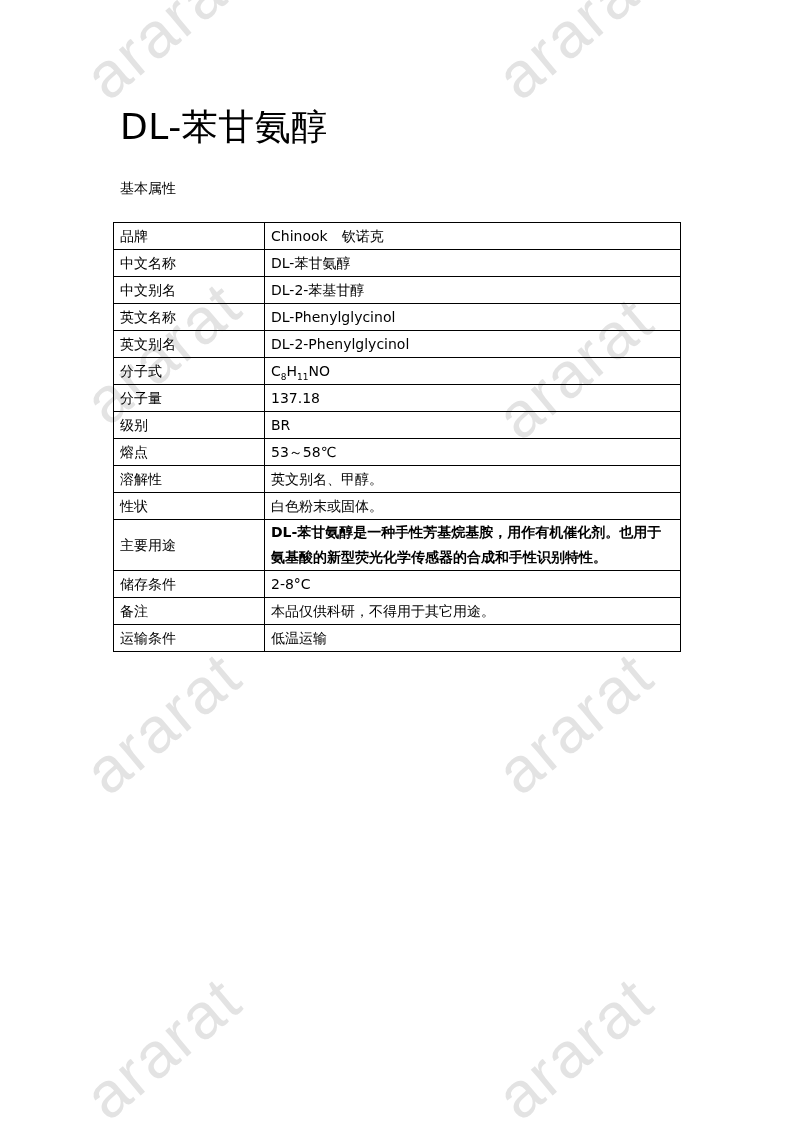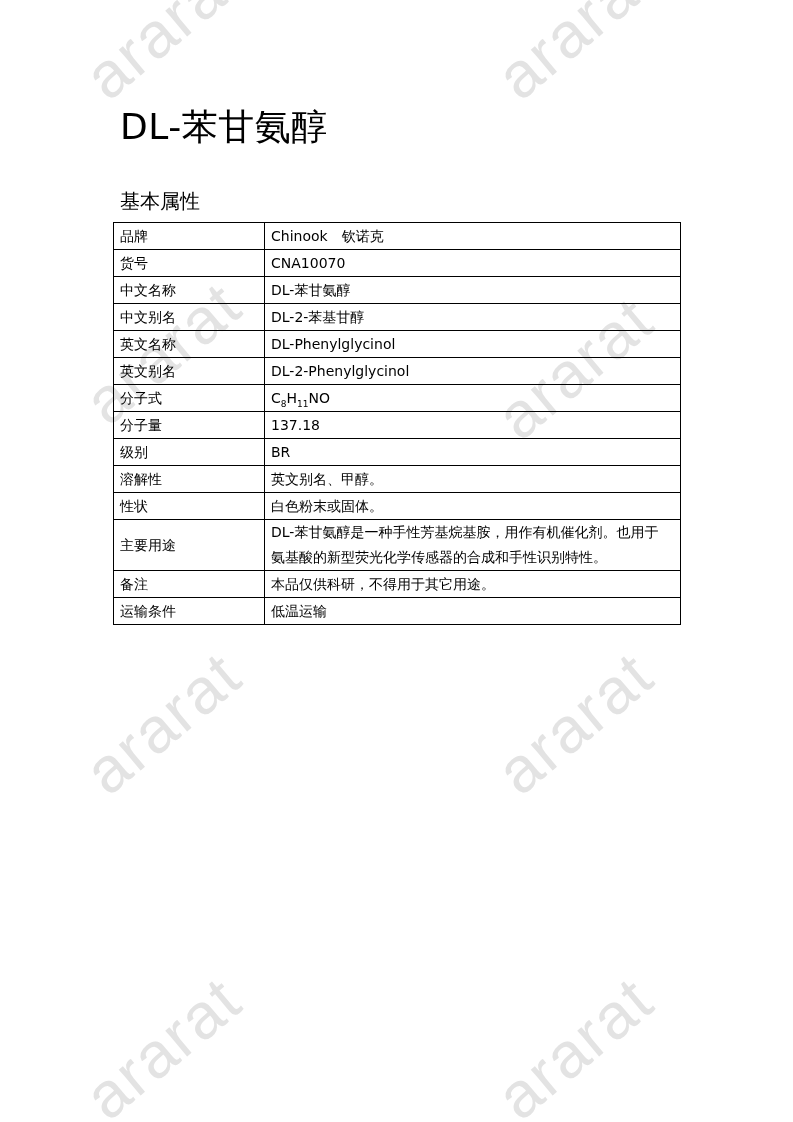--- a/index.html
+++ b/index.html
@@ -19,34 +19,34 @@
       white-space: nowrap;
       z-index: 0;
       user-select: none;
     }
     .page-title {
       position: absolute; left: 120px; top: 103px;
       font-size: 36px; font-weight: normal; margin: 0;
       letter-spacing: 0.5px; z-index: 1;
     }
     .section-label {
-      position: absolute; left: 120px; top: 188px;
-      font-size: 20px; z-index: 1;
+      position: absolute; left: 120px; top: 180px;
+      font-size: 14px; z-index: 1;
     }
     table.props {
       position: absolute; left: 113px; top: 222px;
       width: 568px; border-collapse: collapse; z-index: 1;
       font-size: 14px;
     }
     table.props td {
       border: 1px solid #000; padding: 0 6px; height: 26px;
       vertical-align: middle; line-height: 26px;
     }
     table.props td.label { width: 138px; }
-    table.props tr.tall td.value { line-height: 25px; padding-top: 0; padding-bottom: 0; }
+    table.props tr.tall td.value { line-height: 25px; padding-top: 0; padding-bottom: 0; font-weight: bold; }
     sub, sup { font-size: 9px; line-height: 0; }
   </style>
 </head>
 <body>
 
 <div class="watermark" style="left:118px; top:40px;">ararat</div>
 <div class="watermark" style="left:530px; top:40px;">ararat</div>
 <div class="watermark" style="left:118px; top:365px;">ararat</div>
 <div class="watermark" style="left:530px; top:380px;">ararat</div>
 <div class="watermark" style="left:118px; top:735px;">ararat</div>
@@ -55,24 +55,20 @@
 <div class="watermark" style="left:530px; top:1060px;">ararat</div>
 
 <h1 class="page-title">DL-苯甘氨醇</h1>
 <div class="section-label">基本属性</div>
 
 <table class="props">
   <tbody>
     <tr>
       <td class="label">品牌</td>
       <td class="value">Chinook　钦诺克</td>
-    </tr>
-    <tr>
-      <td class="label">货号</td>
-      <td class="value">CNA10070</td>
     </tr>
     <tr>
       <td class="label">中文名称</td>
       <td class="value">DL-苯甘氨醇</td>
     </tr>
     <tr>
       <td class="label">中文别名</td>
       <td class="value">DL-2-苯基甘醇</td>
     </tr>
     <tr>
@@ -89,35 +85,43 @@
     </tr>
     <tr>
       <td class="label">分子量</td>
       <td class="value">137.18</td>
     </tr>
     <tr>
       <td class="label">级别</td>
       <td class="value">BR</td>
     </tr>
     <tr>
+      <td class="label">熔点</td>
+      <td class="value">53～58℃</td>
+    </tr>
+    <tr>
       <td class="label">溶解性</td>
       <td class="value">英文别名、甲醇。</td>
     </tr>
     <tr>
       <td class="label">性状</td>
       <td class="value">白色粉末或固体。</td>
     </tr>
     <tr class="tall">
       <td class="label">主要用途</td>
       <td class="value">
           <div>DL-苯甘氨醇是一种手性芳基烷基胺，用作有机催化剂。也用于</div>
           <div>氨基酸的新型荧光化学传感器的合成和手性识别特性。</div>
         </td>
     </tr>
     <tr>
+      <td class="label">储存条件</td>
+      <td class="value">2-8°C</td>
+    </tr>
+    <tr>
       <td class="label">备注</td>
       <td class="value">本品仅供科研，不得用于其它用途。</td>
     </tr>
     <tr>
       <td class="label">运输条件</td>
       <td class="value">低温运输</td>
     </tr>
   </tbody>
 </table>
 

